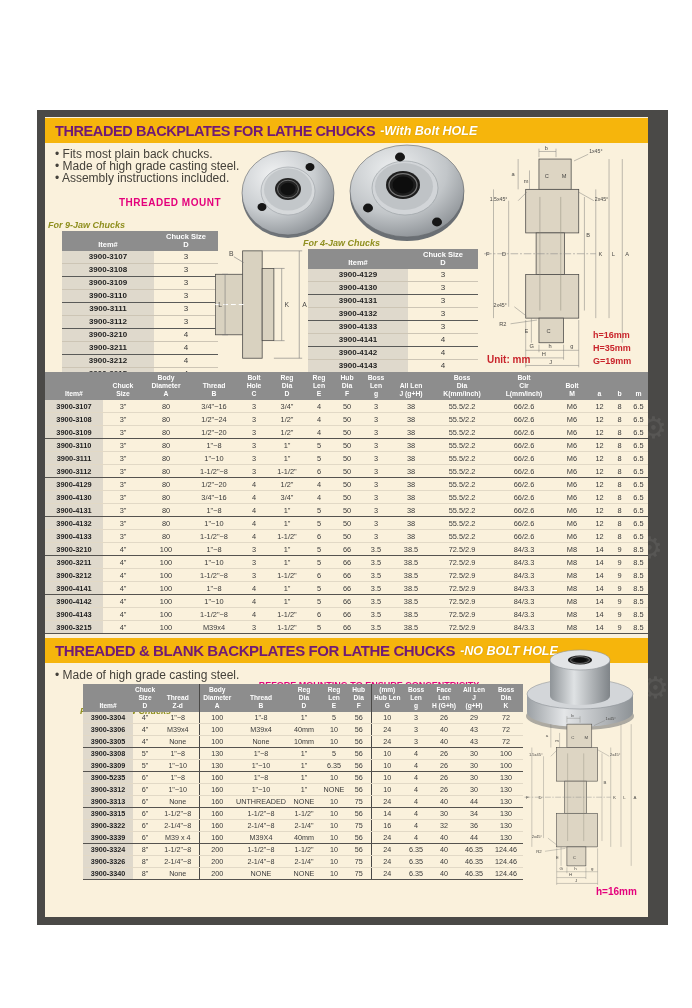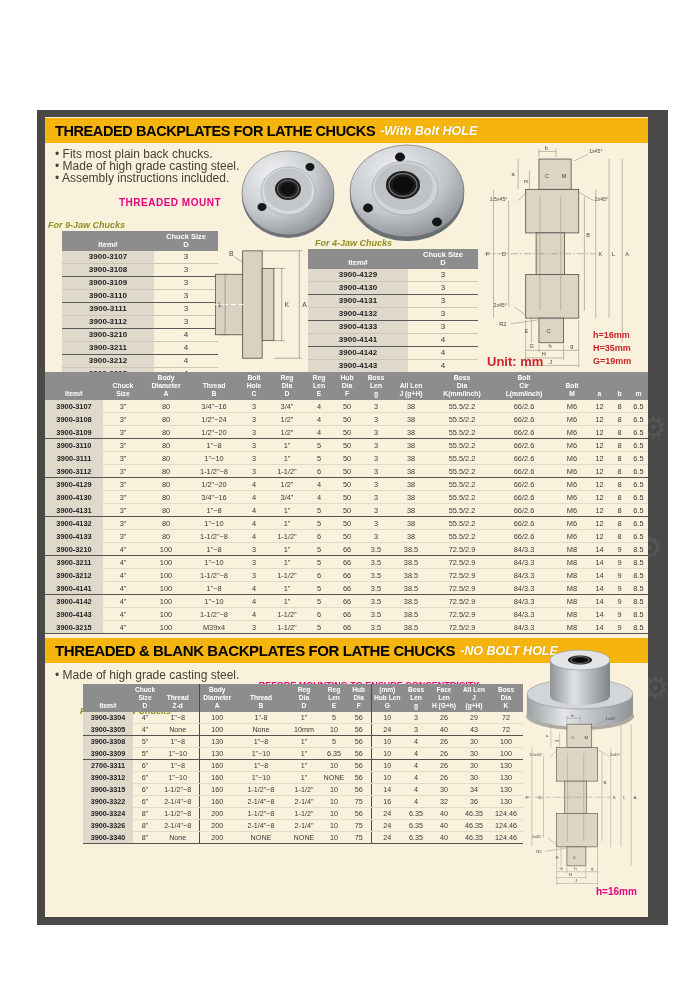--- a/index.html
+++ b/index.html
@@ -2,21 +2,21 @@
 <html><head>
 <meta charset="utf-8">
 <style>
   html,body{margin:0;padding:0;background:#ffffff;}
   body{width:692px;height:1008px;position:relative;font-family:"Liberation Sans",sans-serif;overflow:hidden;}
   .page{position:absolute;left:37px;top:110px;width:631px;height:815px;background:#4a4947;}
   .band{position:absolute;right:0;top:0;width:20px;height:100%;overflow:hidden;}
   .band .gear{position:absolute;color:#ffffff;opacity:.07;font-size:30px;}
   .content{position:absolute;left:8px;top:7px;width:603px;height:800px;background:#faf1dc;}
   .ybar{position:absolute;left:0;width:603px;height:25px;background:#f6b50c;display:flex;align-items:center;padding-left:10px;box-sizing:border-box;white-space:nowrap;}
-  .ybar .t1{font-size:14.5px;font-weight:bold;letter-spacing:-.4px;color:#000000;}
+  .ybar .t1{font-size:14.5px;font-weight:bold;letter-spacing:-.4px;color:#701a75;}
   .ybar .t2{font-size:12.5px;font-weight:bold;font-style:italic;color:#ffffff;margin-left:5px;text-shadow:0 0 2px #d69b00;}
   .bullets{position:absolute;left:10px;top:31px;width:215px;font-size:12px;color:#44413a;line-height:12px;}
   .bullets div{white-space:nowrap;}
   .mount{position:absolute;left:45px;top:80px;width:160px;text-align:center;font-size:10px;font-weight:bold;color:#e4007c;letter-spacing:.5px;}
   .caption{position:absolute;font-size:9px;font-weight:bold;font-style:italic;color:#8f8f1f;white-space:nowrap;}
   table{border-collapse:collapse;table-layout:fixed;}
   .small-table{position:absolute;}
   .small-table th{background:#8d8d8d;color:#fff;font-size:7.5px;font-weight:bold;padding:2px 1px;white-space:pre-line;line-height:8px;vertical-align:bottom;}
   .small-table td{font-size:8px;text-align:center;padding:1px 2px;border-bottom:.6px solid #cdc5b5;color:#3a3a3a;line-height:10px;}
   .small-table td:first-child{background:#dfd9cc;font-weight:bold;color:#222;}
@@ -28,21 +28,21 @@
   .spec tr.sep td{border-bottom:1px solid #55534f;}
   .spec1{left:0;top:255px;width:603px;}
   .spec1 th{font-size:6.8px;line-height:8px;}
   .spec1 td{font-size:7.4px;padding:1.5px 0;line-height:9px;}
   .spec2{left:38px;top:567px;width:440px;}
   .spec2 th{font-size:6.6px;line-height:8px;}
   .spec2 td{font-size:7.2px;padding:1px 0;line-height:9px;}
   .spec2 td:nth-child(3),.spec2 th:nth-child(3){border-right:1.2px solid #4a4947;}
   .spec2 td:nth-child(8),.spec2 th:nth-child(8){border-right:1.2px solid #4a4947;}
   .rednotes{position:absolute;left:548px;top:212px;width:58px;font-size:9px;font-weight:bold;color:#c9252c;line-height:13px;white-space:nowrap;}
-  .unitnote{position:absolute;left:442px;top:237px;font-size:13px;font-weight:bold;color:#c9252c;}
+  .unitnote{position:absolute;left:442px;top:237px;font-size:10px;font-weight:bold;color:#c9252c;}
   .warning{position:absolute;left:168px;top:562px;width:312px;text-align:center;font-size:9px;font-weight:bold;color:#e4007c;line-height:12px;}
   .note2{position:absolute;left:551px;top:769px;font-size:10px;font-weight:bold;color:#e4007c;white-space:nowrap;}
   svg text{font-family:"Liberation Sans",sans-serif;fill:#4a4947;}
   .absimg{position:absolute;}
 </style>
 </head>
 <body>
 
 <div class="page">
   <div class="band">
@@ -155,21 +155,21 @@
             <td>3900-3212</td>
             <td>4</td>
           </tr>
           <tr class="sep">
             <td>3900-3215</td>
             <td>4</td>
           </tr>
         </tbody>
     </table>
 
-    <div class="caption" style="left:270px;top:121px">For 4-Jaw Chucks</div>
+    <div class="caption" style="left:258px;top:121px">For 4-Jaw Chucks</div>
 
     <table class="small-table" style="left:263px;top:132px;width:170px">
       <colgroup>
           <col style="width:100px">
           <col style="width:70px">
         </colgroup>
       <thead>
           <tr>
             <th>Item#</th>
             <th>Chuck Size
@@ -797,20 +797,35 @@
             <td>1"-8</td>
             <td>1"</td>
             <td>5</td>
             <td>56</td>
             <td>10</td>
             <td>3</td>
             <td>26</td>
             <td>29</td>
             <td>72</td>
           </tr>
+          <tr>
+            <td>3900-3306</td>
+            <td>4"</td>
+            <td>M39x4</td>
+            <td>100</td>
+            <td>M39x4</td>
+            <td>40mm</td>
+            <td>10</td>
+            <td>56</td>
+            <td>24</td>
+            <td>3</td>
+            <td>40</td>
+            <td>43</td>
+            <td>72</td>
+          </tr>
           <tr class="sep">
             <td>3900-3305</td>
             <td>4"</td>
             <td>None</td>
             <td>100</td>
             <td>None</td>
             <td>10mm</td>
             <td>10</td>
             <td>56</td>
             <td>24</td>
@@ -843,21 +858,21 @@
             <td>1"</td>
             <td>6.35</td>
             <td>56</td>
             <td>10</td>
             <td>4</td>
             <td>26</td>
             <td>30</td>
             <td>100</td>
           </tr>
           <tr>
-            <td>2700-3311</td>
+            <td>3900-5235</td>
             <td>6"</td>
             <td>1"~8</td>
             <td>160</td>
             <td>1"~8</td>
             <td>1"</td>
             <td>10</td>
             <td>56</td>
             <td>10</td>
             <td>4</td>
             <td>26</td>
@@ -870,20 +885,35 @@
             <td>1"~10</td>
             <td>160</td>
             <td>1"~10</td>
             <td>1"</td>
             <td>NONE</td>
             <td>56</td>
             <td>10</td>
             <td>4</td>
             <td>26</td>
             <td>30</td>
+            <td>130</td>
+          </tr>
+          <tr class="sep">
+            <td>3900-3313</td>
+            <td>6"</td>
+            <td>None</td>
+            <td>160</td>
+            <td>UNTHREADED</td>
+            <td>NONE</td>
+            <td>10</td>
+            <td>75</td>
+            <td>24</td>
+            <td>4</td>
+            <td>40</td>
+            <td>44</td>
             <td>130</td>
           </tr>
           <tr>
             <td>3900-3315</td>
             <td>6"</td>
             <td>1-1/2"~8</td>
             <td>160</td>
             <td>1-1/2"~8</td>
             <td>1-1/2"</td>
             <td>10</td>
@@ -900,20 +930,35 @@
             <td>2-1/4"~8</td>
             <td>160</td>
             <td>2-1/4"~8</td>
             <td>2-1/4"</td>
             <td>10</td>
             <td>75</td>
             <td>16</td>
             <td>4</td>
             <td>32</td>
             <td>36</td>
+            <td>130</td>
+          </tr>
+          <tr class="sep">
+            <td>3900-3339</td>
+            <td>6"</td>
+            <td>M39 x 4</td>
+            <td>160</td>
+            <td>M39X4</td>
+            <td>40mm</td>
+            <td>10</td>
+            <td>56</td>
+            <td>24</td>
+            <td>4</td>
+            <td>40</td>
+            <td>44</td>
             <td>130</td>
           </tr>
           <tr>
             <td>3900-3324</td>
             <td>8"</td>
             <td>1-1/2"~8</td>
             <td>200</td>
             <td>1-1/2"~8</td>
             <td>1-1/2"</td>
             <td>10</td>

